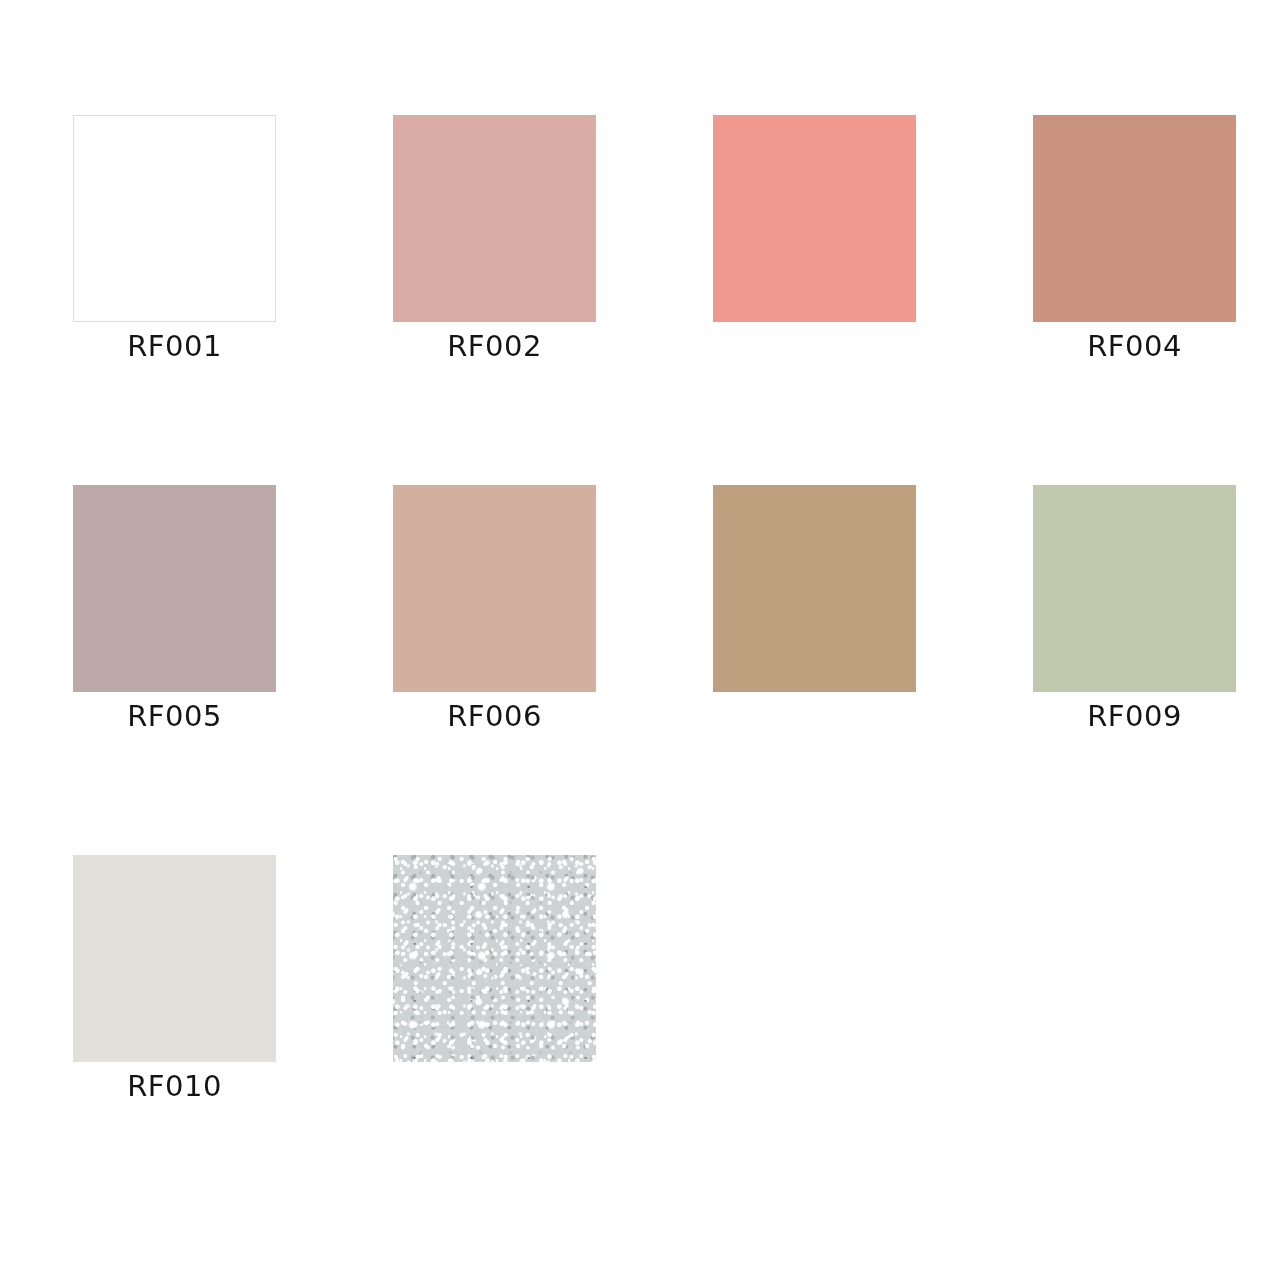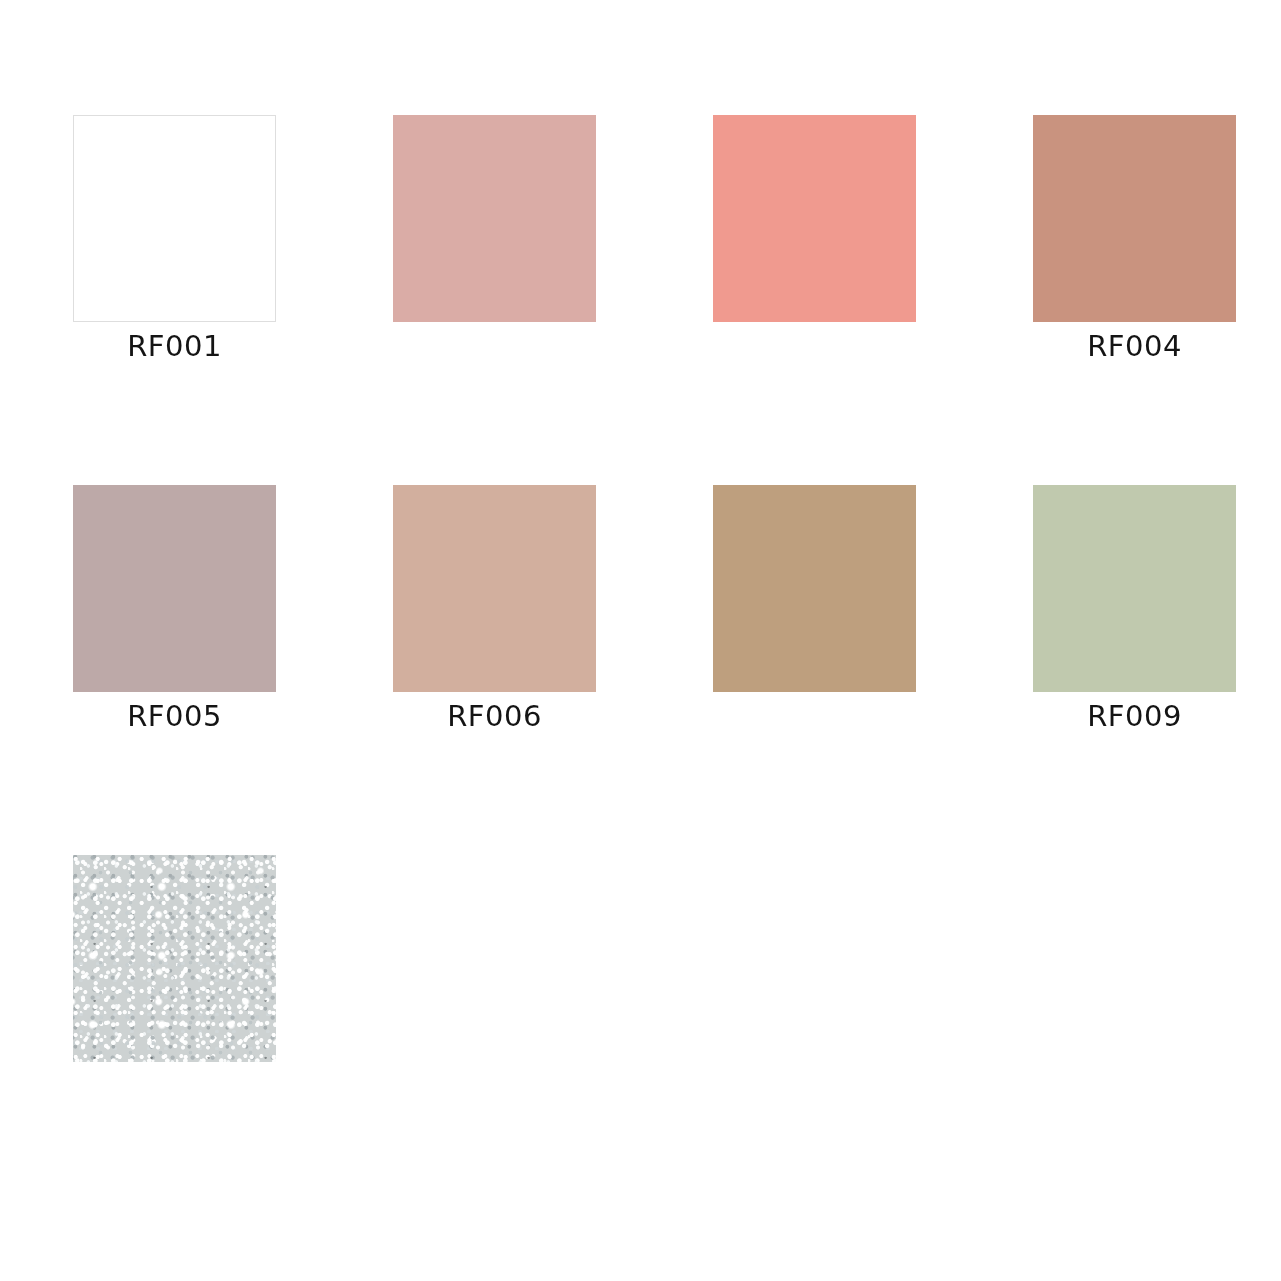--- a/index.html
+++ b/index.html
@@ -159,20 +159,21 @@
 </head>
 <body>
 
 <div id="palette-grid">
     <div class="swatch-cell">
       <div class="swatch-chip has-border" style="background-color: rgb(255, 255, 255);"></div>
       <div class="swatch-label">RF001</div>
     </div>
     <div class="swatch-cell">
       <div class="swatch-chip" style="background-color: rgb(218, 172, 166);"></div>
+      <div class="swatch-label">RF002</div>
     </div>
     <div class="swatch-cell">
       <div class="swatch-chip" style="background-color: rgb(240, 154, 143);"></div>
     </div>
     <div class="swatch-cell">
       <div class="swatch-chip" style="background-color: rgb(201, 147, 127);"></div>
       <div class="swatch-label">RF004</div>
     </div>
     <div class="swatch-cell">
       <div class="swatch-chip" style="background-color: rgb(189, 169, 168);"></div>
@@ -181,20 +182,24 @@
     <div class="swatch-cell">
       <div class="swatch-chip" style="background-color: rgb(210, 175, 158);"></div>
       <div class="swatch-label">RF006</div>
     </div>
     <div class="swatch-cell">
       <div class="swatch-chip" style="background-color: rgb(190, 159, 126);"></div>
     </div>
     <div class="swatch-cell">
       <div class="swatch-chip" style="background-color: rgb(192, 201, 174);"></div>
       <div class="swatch-label">RF009</div>
+    </div>
+    <div class="swatch-cell">
+      <div class="swatch-chip" style="background-color: rgb(226, 224, 219);"></div>
+      <div class="swatch-label">RF010</div>
     </div>
     <div class="swatch-cell">
       <div class="swatch-chip">
         <div class="glitter glitter-silver">
           <div class="glitter-base" style="background-color: rgb(205, 210, 210);"></div>
           <div class="glitter-grain"></div>
           <div class="glitter-spark"></div>
         </div>
       </div>
     </div>

